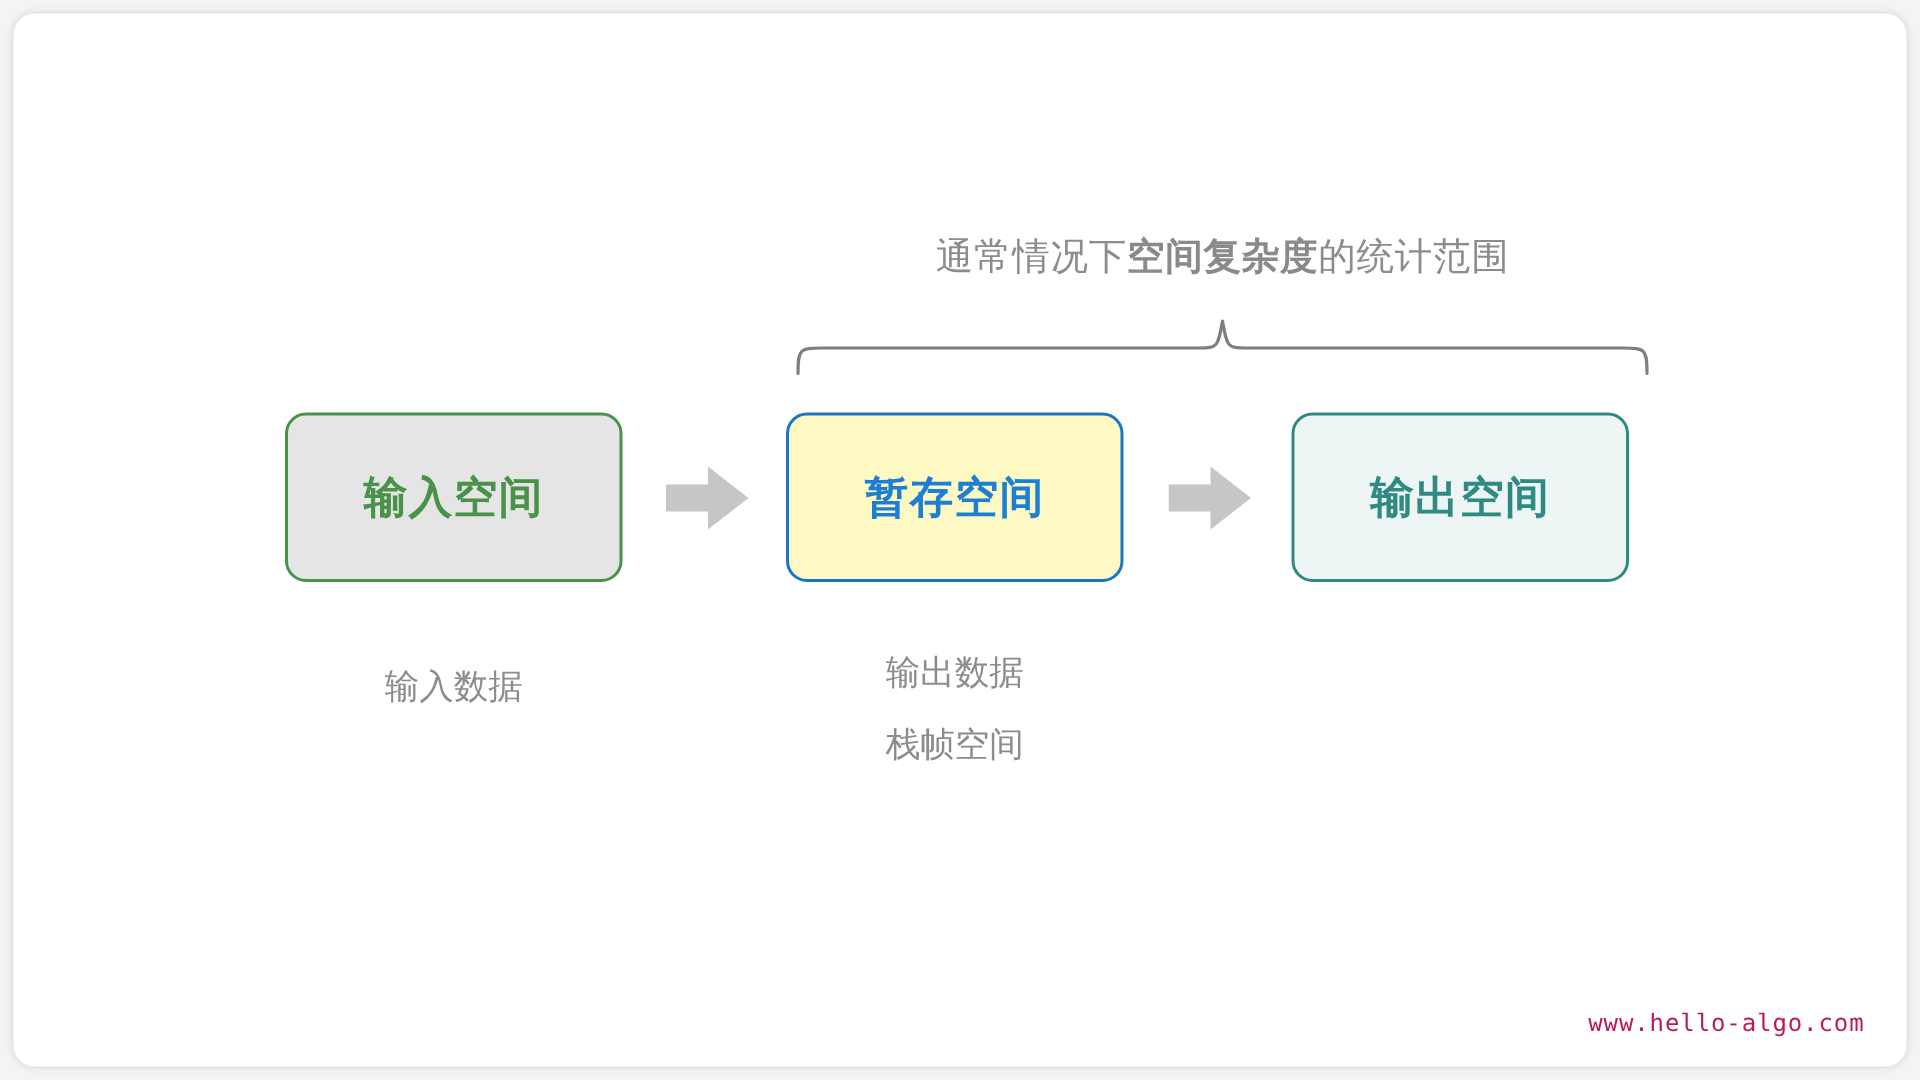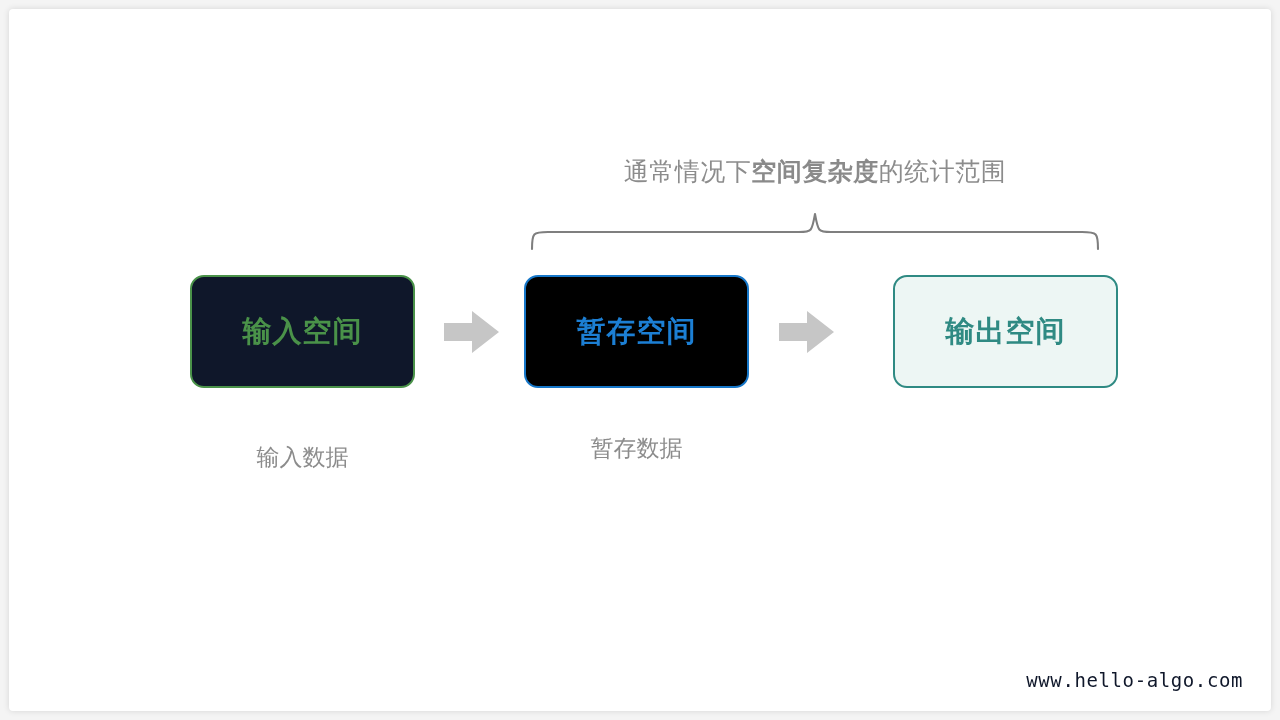--- a/index.html
+++ b/index.html
@@ -22,21 +22,21 @@
   }
 
   
   #card {
     position: absolute;
     left: 9px;
     top: 9px;
     width: 1262px;
     height: 702px;
     background: #ffffff;
-    border-radius: 4px;
+    border-radius: 14px;
     box-shadow: 0 0 6px rgba(0,0,0,0.13);
     overflow: hidden;
   }
 
   
   #caption {
     position: absolute;
     left: 0;
     top: 143px;
     width: 1262px;
@@ -109,22 +109,22 @@
   #sub-input  { left: 181px; top: 424px; }
   #sub-temp   { left: 515px; top: 415px; }
   #sub-output { left: 852px; top: 415px; }
 
   
   #watermark {
     position: absolute;
     right: 28px;
     bottom: 20px;
     font-family: "DejaVu Sans Mono", "Liberation Mono", monospace;
-    font-size: 19px;
-    color: #0f172a;
+    font-size: 16px;
+    color: #be185d;
     letter-spacing: 0.6px;
   }
 </style>
 </head>
 <body>
 
 <div id="canvas">
   <div id="card">
 
     <div id="caption">
@@ -136,45 +136,46 @@
     <svg id="brace" viewBox="0 0 610 60" xmlns="http://www.w3.org/2000/svg">
       <path d="M 18 50
                C 18 34, 19 33, 34 33
                L 285 33
                C 298 33, 298 32, 301 15
                C 304 32, 304 33, 317 33
                L 568 33
                C 583 33, 584 34, 584 50" fill="none" stroke="#7f7f7f" stroke-width="2.1" stroke-linecap="round" stroke-linejoin="round"></path>
     </svg>
 
-    <div class="box" id="box-input" style="background: #0f172a; border-color: rgb(74, 146, 73); color: rgb(74, 146, 73);">
+    <div class="box" id="box-input" style="background: #e5e5e5; border-color: rgb(74, 146, 73); color: rgb(74, 146, 73);">
       <span>输入空间</span>
     </div>
 
     <svg class="arrow" id="arrow-1" viewBox="0 0 56 46" xmlns="http://www.w3.org/2000/svg">
       <path d="M 0 14 L 28 14 L 28 2 L 55 23 L 28 44 L 28 32 L 0 32 Z" fill="#c6c6c6"></path>
     </svg>
 
-    <div class="box" id="box-temp" style="background: #000000; border-color: rgb(22, 119, 201); color: rgb(28, 127, 212); justify-content: center;">
+    <div class="box" id="box-temp" style="background: #fef9c3; border-color: rgb(22, 119, 201); color: rgb(28, 127, 212); justify-content: center;">
       <span>暂存空间</span>
     </div>
 
     <svg class="arrow" id="arrow-2" viewBox="0 0 56 46" xmlns="http://www.w3.org/2000/svg">
       <path d="M 0 14 L 28 14 L 28 2 L 55 23 L 28 44 L 28 32 L 0 32 Z" fill="#c6c6c6"></path>
     </svg>
 
-    <div class="box" id="box-output" style="background: rgb(237, 246, 244); border-color: rgb(47, 138, 131); color: rgb(47, 138, 131); margin-left: 32px;">
+    <div class="box" id="box-output" style="background: rgb(237, 246, 244); border-color: rgb(47, 138, 131); color: rgb(47, 138, 131);">
       <span>输出空间</span>
     </div>
 
     <div class="sublabels" id="sub-input">
       <div>输入数据</div>
     </div>
 
     <div class="sublabels" id="sub-temp">
-      <div>暂存数据</div>
+      <div>输出数据</div>
+      <div>栈帧空间</div>
     </div>
 
 
     <div id="watermark">www.hello-algo.com</div>
 
   </div>
 </div>
 
 </body></html>

